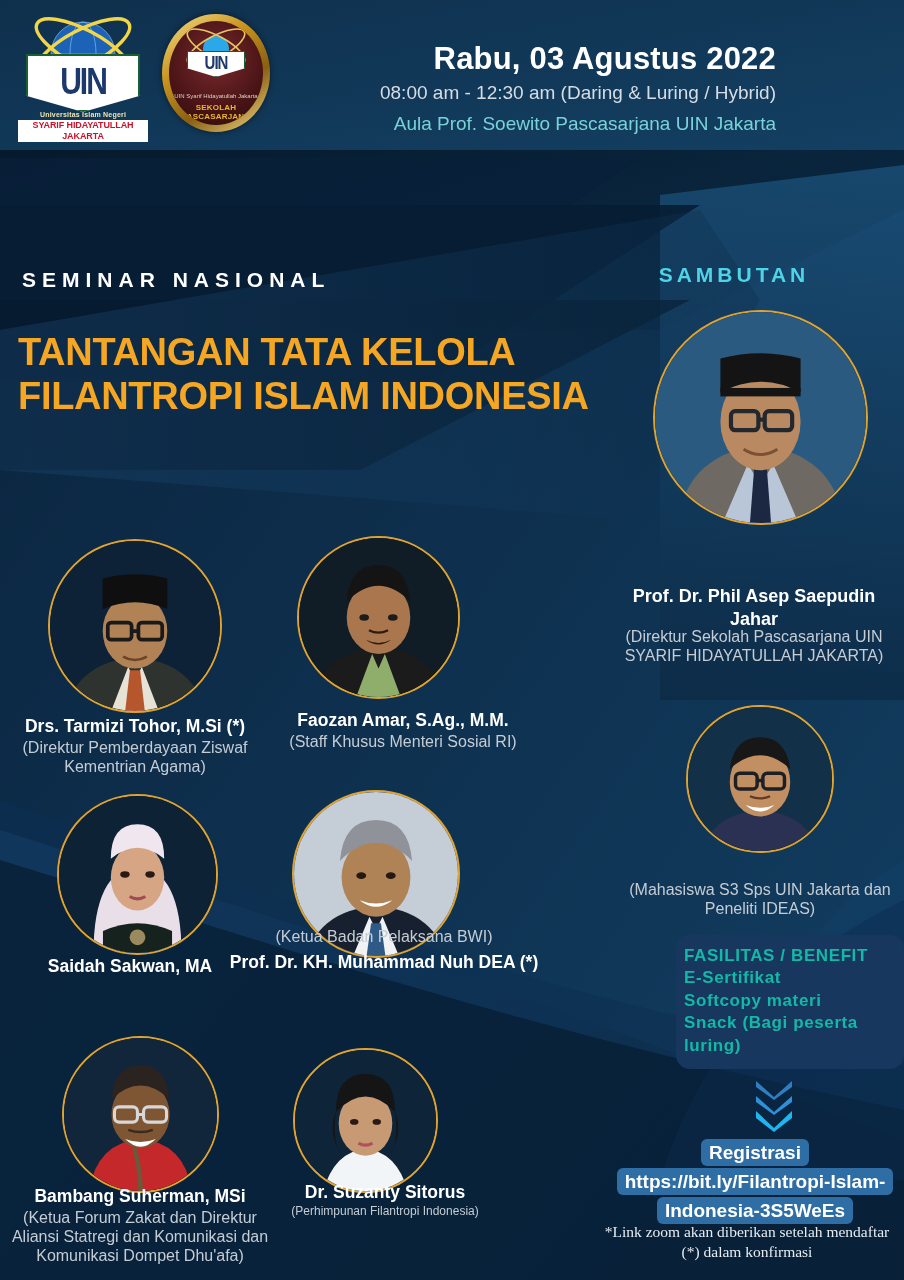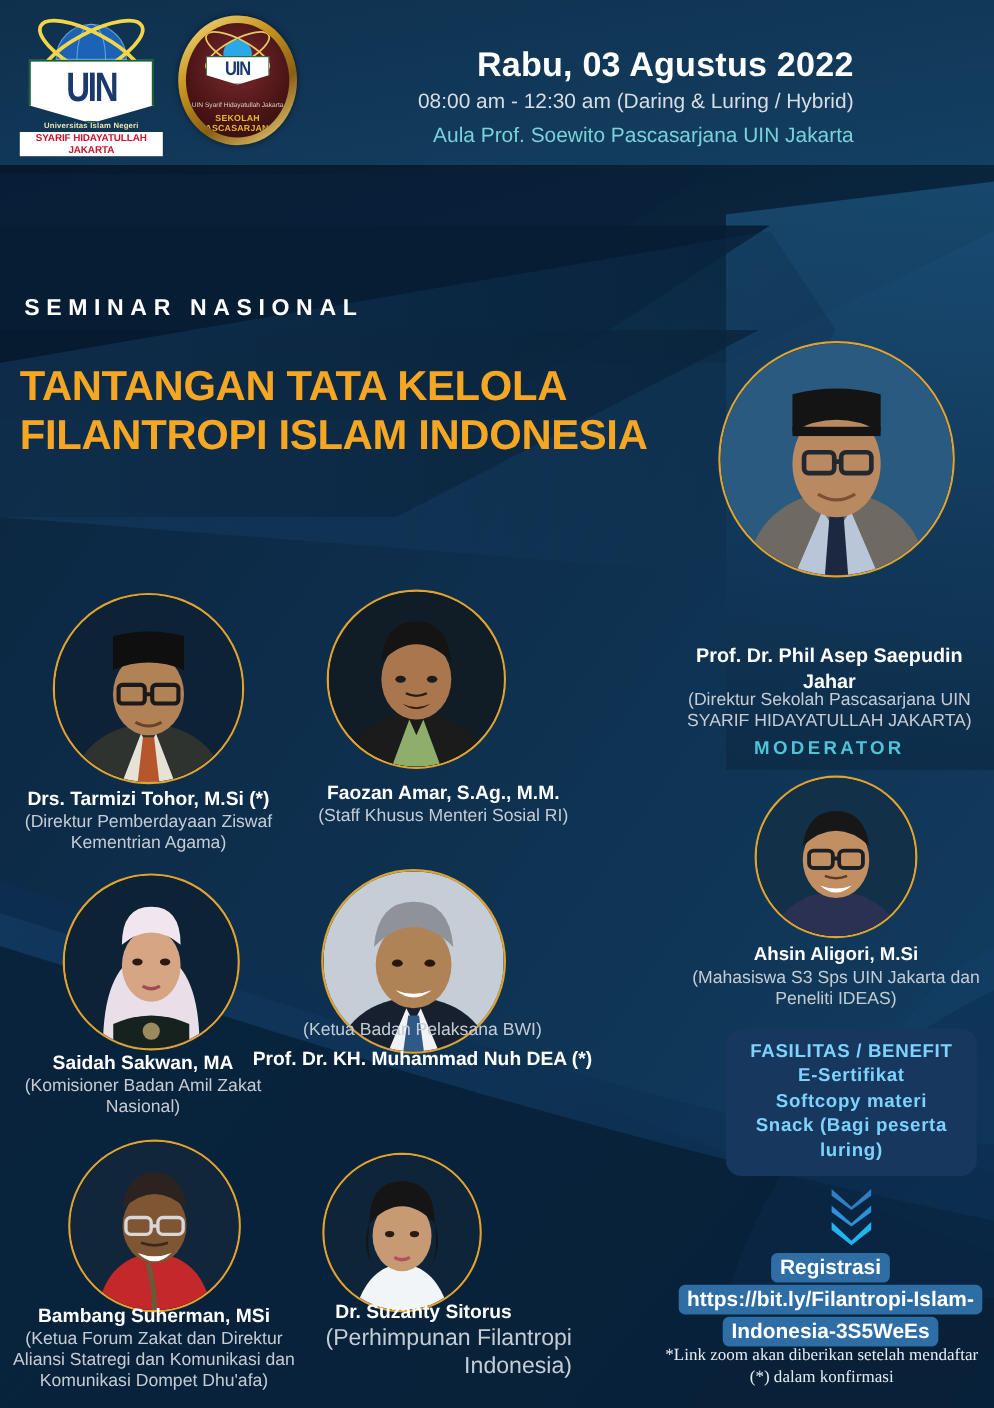--- a/index.html
+++ b/index.html
@@ -98,23 +98,23 @@
   .sambutan-label{
     position:absolute;right:0;top:263px;width:340px;text-align:center;z-index:6;
     font-size:21px;font-weight:bold;letter-spacing:4px;color:#4fd3e6;
   }
   .moderator-label{
     position:absolute;right:0;top:670px;width:300px;text-align:center;z-index:6;
     font-size:17px;font-weight:bold;letter-spacing:3px;color:#4fc4d6;
   }
 
   .fasilitas-box{
-    position:absolute;left:660px;top:935px;width:228px;z-index:6;
+    position:absolute;left:676px;top:935px;width:228px;z-index:6;
     background:#17375e;border-radius:14px;padding:10px 8px 12px;
-    text-align:center;color:#7dd3fc;font-weight:bold;font-size:17px;line-height:1.32;
+    text-align:left;color:#14b8a6;font-weight:bold;font-size:17px;line-height:1.32;
     letter-spacing:.6px;
   }
 
   .chevrons{position:absolute;left:744px;top:1085px;z-index:6;width:60px;text-align:center;}
   .chev{display:block;margin:-7px auto 0;}
 
   .reg-block{position:absolute;left:610px;top:1138px;width:290px;z-index:6;text-align:center;}
   .reg-line{
     display:inline-block;background:#2f6da5;color:#fff;font-weight:bold;
     font-size:19px;line-height:1.32;padding:1px 8px;border-radius:6px;margin:1px 0;
@@ -226,21 +226,21 @@
       <div class="time-line">08:00 am - 12:30 am (Daring &amp; Luring / Hybrid)</div>
       <div class="venue-line">Aula Prof. Soewito Pascasarjana UIN Jakarta</div>
     </div>
   </div>
 
   <div class="seminar-label">SEMINAR NASIONAL</div>
   <div class="main-title">
     <div>TANTANGAN TATA KELOLA</div>
     <div>FILANTROPI ISLAM INDONESIA</div>
   </div>
-  <div class="moderator-label">MODERATOR</div>
+  <div class="sambutan-label">SAMBUTAN</div>
 
   <div class="avatar" style="left:653px;top:310px;width:215px;height:215px;">
     <svg class="face" viewBox="0 0 100 100" preserveAspectRatio="xMidYMid slice">
       <rect width="100" height="100" fill="#2a5a80"></rect>
       <ellipse cx="50" cy="98" rx="38" ry="34" fill="#6e6a63"></ellipse>
       <path d="M32 100 L44 72 L50 82 L56 72 L68 100 Z" fill="#b9c6d8"></path>
       <path d="M47 74 L53 74 L55 100 L45 100 Z" fill="#1c2742"></path>
       <ellipse cx="50" cy="52" rx="19" ry="23" fill="#b98a62"></ellipse>
       <path d="M31 38 q19 -10 38 0 l0 -16 q-19 -5 -38 0 Z" fill="#141414"></path>
       <rect x="31" y="36" width="38" height="4" fill="#141414"></rect>
@@ -266,21 +266,20 @@
       <path d="M29 43 q21 -19 42 0 q-3 -22 -21 -22 q-18 0 -21 22 Z" fill="#171717"></path>
       <g fill="none" stroke="#1c1f24" stroke-width="2.4">
         <rect x="33" y="46" width="15" height="11" rx="3"></rect>
         <rect x="52" y="46" width="15" height="11" rx="3"></rect>
         <line x1="48" y1="51" x2="52" y2="51"></line>
       </g>
       <path d="M40 68 q10 9 20 0 q-10 4 -20 0" fill="#fff"></path>
       <path d="M43 62 q7 3 14 0" stroke="#5f3a24" stroke-width="1.6" fill="none"></path>
     </svg>
   </div>
-  <div class="person-name" style="left:630px;top:858px;width:260px;font-size:17px;">Ahsin Aligori, M.Si</div>
   <div class="person-role" style="left:614px;top:880px;width:292px;font-size:16px;line-height:1.2;">(Mahasiswa S3 Sps UIN Jakarta dan Peneliti IDEAS)</div>
 
   <div class="avatar" style="left:48px;top:539px;width:174px;height:174px;">
     <svg class="face" viewBox="0 0 100 100" preserveAspectRatio="xMidYMid slice">
       <rect width="100" height="100" fill="#0d2236"></rect>
       <ellipse cx="50" cy="102" rx="40" ry="33" fill="#2e3330"></ellipse>
       <path d="M36 100 L46 74 L50 82 L54 74 L64 100 Z" fill="#e6e2d6"></path>
       <path d="M47 76 L53 76 L56 102 L44 102 Z" fill="#b5562c"></path>
       <ellipse cx="50" cy="53" rx="19" ry="22" fill="#b08256"></ellipse>
       <path d="M31 40 q19 -8 38 0 l0 -18 q-19 -5 -38 0 Z" fill="#0f0f0f"></path>
@@ -318,21 +317,20 @@
       <ellipse cx="50" cy="52" rx="17" ry="21" fill="#d6a584"></ellipse>
       <path d="M33 40 q17 -14 34 0 q0 -22 -17 -22 q-17 0 -17 22 Z" fill="#efe6ef"></path>
       <ellipse cx="42" cy="50" rx="3" ry="2" fill="#2a1a14"></ellipse>
       <ellipse cx="58" cy="50" rx="3" ry="2" fill="#2a1a14"></ellipse>
       <path d="M45 64 q5 3 10 0" stroke="#a04a55" stroke-width="2" fill="none"></path>
       <path d="M28 86 q22 -10 44 0 L72 100 L28 100 Z" fill="#16221e"></path>
       <circle cx="50" cy="90" r="5" fill="#9b8a5e"></circle>
     </svg>
   </div>
   <div class="person-name" style="left:0px;top:956px;width:260px;font-size:17.5px;">Saidah Sakwan, MA</div>
-  <div class="person-role" style="left:0px;top:978px;width:260px;font-size:16px;line-height:1.2;">(Komisioner Badan Amil Zakat Nasional)</div>
 
   <div class="avatar" style="left:292px;top:790px;width:168px;height:168px;">
     <svg class="face" viewBox="0 0 100 100" preserveAspectRatio="xMidYMid slice">
       <rect width="100" height="100" fill="#c5cdd6"></rect>
       <ellipse cx="50" cy="104" rx="42" ry="34" fill="#17202e"></ellipse>
       <path d="M36 100 L46 76 L50 84 L54 76 L64 100 Z" fill="#f0f2f5"></path>
       <path d="M47 80 L53 80 L56 102 L44 102 Z" fill="#2f5a86"></path>
       <ellipse cx="50" cy="52" rx="21" ry="24" fill="#b08356"></ellipse>
       <path d="M28 42 q22 -22 44 0 q-2 -25 -22 -25 q-20 0 -22 25 Z" fill="#8f9399"></path>
       <ellipse cx="41" cy="51" rx="3" ry="2" fill="#241810"></ellipse>
@@ -369,21 +367,21 @@
       <ellipse cx="50" cy="52" rx="19" ry="23" fill="#c89a74"></ellipse>
       <path d="M29 44 q21 -22 42 0 q0 -27 -21 -27 q-21 0 -21 27 Z" fill="#151515"></path>
       <path d="M29 44 q-3 22 4 30 q-10 -14 -4 -30 Z" fill="#151515"></path>
       <path d="M71 44 q3 22 -4 30 q10 -14 4 -30 Z" fill="#151515"></path>
       <ellipse cx="42" cy="51" rx="3" ry="2" fill="#2a1a14"></ellipse>
       <ellipse cx="58" cy="51" rx="3" ry="2" fill="#2a1a14"></ellipse>
       <path d="M45 66 q5 3 10 0" stroke="#b0525e" stroke-width="2.2" fill="none"></path>
     </svg>
   </div>
   <div class="person-name" style="left:250px;top:1182px;width:270px;font-size:17.5px;">Dr. Suzanty Sitorus</div>
-  <div class="person-role" style="left:250px;top:1204px;width:270px;font-size:21px;line-height:1.2;text-align:right;">(Perhimpunan Filantropi Indonesia)</div>
+  <div class="person-role" style="left:250px;top:1204px;width:270px;font-size:12px;line-height:1.2;">(Perhimpunan Filantropi Indonesia)</div>
 
   <div class="fasilitas-box">
     <div>FASILITAS / BENEFIT</div>
     <div>E-Sertifikat</div>
     <div>Softcopy materi</div>
     <div>Snack (Bagi peserta luring)</div>
   </div>
 
   <div class="chevrons">
     <svg class="chev" width="40" height="22" viewBox="0 0 40 22">

